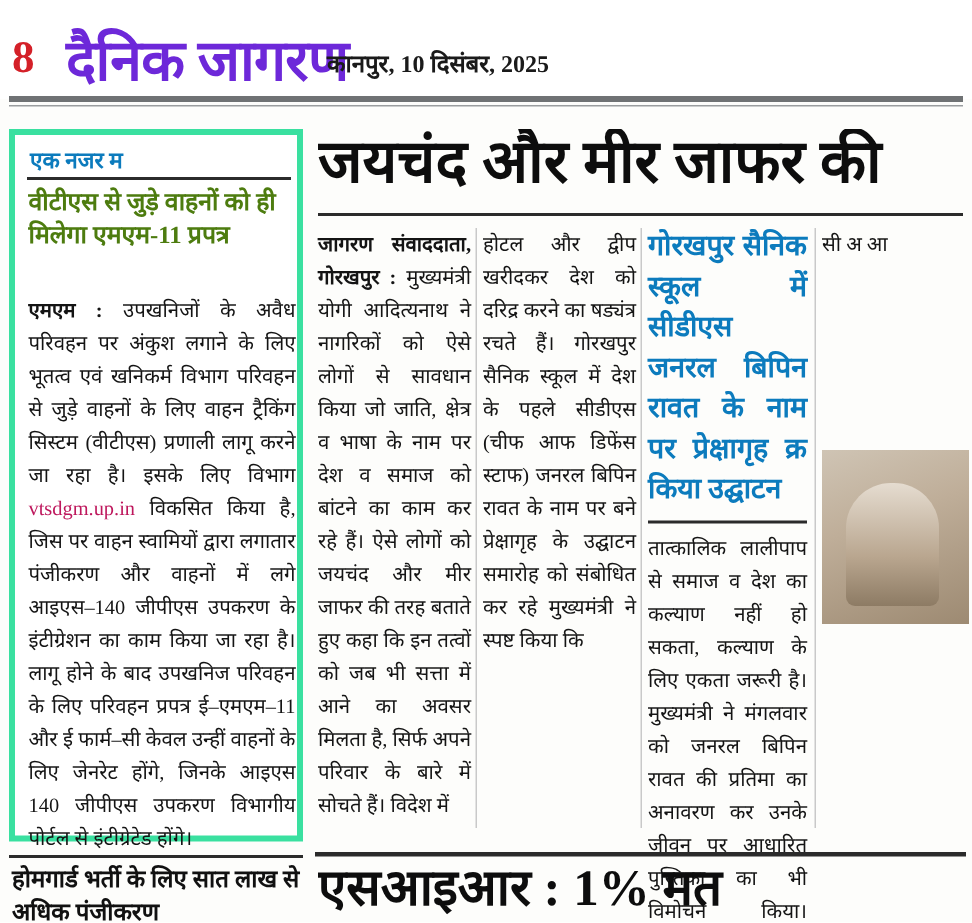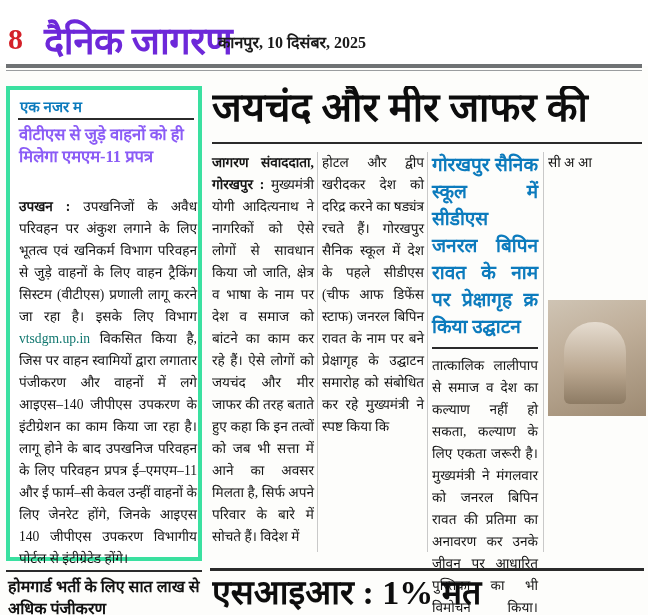--- a/index.html
+++ b/index.html
@@ -101,37 +101,37 @@
     background: #2b2b2b;
   }
   .left-headline {
     position: absolute;
     left: 9px; top: 34px;
     width: 178px;
     font-family: "Liberation Serif", serif;
     font-size: 16.5px;
     font-weight: bold;
     line-height: 1.32;
-    color: #8b5cf6;
+    color: #4d7c0f;
   }
   .left-body {
     position: absolute;
     left: 9px; top: 106px;
     width: 178px;
     font-family: "Liberation Serif", serif;
     font-size: 13.6px;
     line-height: 1.62;
     color: #141414;
     text-align: justify;
   }
   .dateline {
     font-weight: bold;
   }
   .linkish {
-    color: #0f766e;
+    color: #be185d;
   }
 
   
   .bottom-rule {
     position: absolute;
     left: 6px; top: 570px;
     width: 196px;
     height: 2px;
     background: #2b2b2b;
   }
@@ -263,21 +263,21 @@
     <div class="masthead-edition">कानपुर, 10 दिसंबर, 2025</div>
   </div>
   <div class="rule-thick"></div>
   <div class="rule-thin"></div>
 
   <div class="left-box">
     <div class="left-box-header">एक नजर म</div>
     <div class="left-box-rule"></div>
     <div class="left-headline">वीटीएस से जुड़े वाहनों को ही मिलेगा एमएम-11 प्रपत्र</div>
     <div class="left-body">
-      <span class="dateline">उपखन :</span>
+      <span class="dateline">एमएम :</span>
       <span>उपखनिजों के अवैध परिवहन पर अंकुश लगाने के लिए भूतत्व एवं खनिकर्म विभाग परिवहन से जुड़े वाहनों के लिए वाहन ट्रैकिंग सिस्टम (वीटीएस) प्रणाली लागू करने जा रहा है। इसके लिए विभाग</span>
       <span class="linkish">vtsdgm.up.in</span>
       <span>विकसित किया है, जिस पर वाहन स्वामियों द्वारा लगातार पंजीकरण और वाहनों में लगे आइएस–140 जीपीएस उपकरण के इंटीग्रेशन का काम किया जा रहा है। लागू होने के बाद उपखनिज परिवहन के लिए परिवहन प्रपत्र ई–एमएम–11 और ई फार्म–सी केवल उन्हीं वाहनों के लिए जेनरेट होंगे, जिनके आइएस 140 जीपीएस उपकरण विभागीय पोर्टल से इंटीग्रेटेड होंगे।</span>
     </div>
   </div>
 
   <div class="bottom-rule"></div>
   <div class="bottom-teaser">होमगार्ड भर्ती के लिए सात लाख से अधिक पंजीकरण</div>
 
   <div class="main-headline">जयचंद और मीर जाफर की</div>

